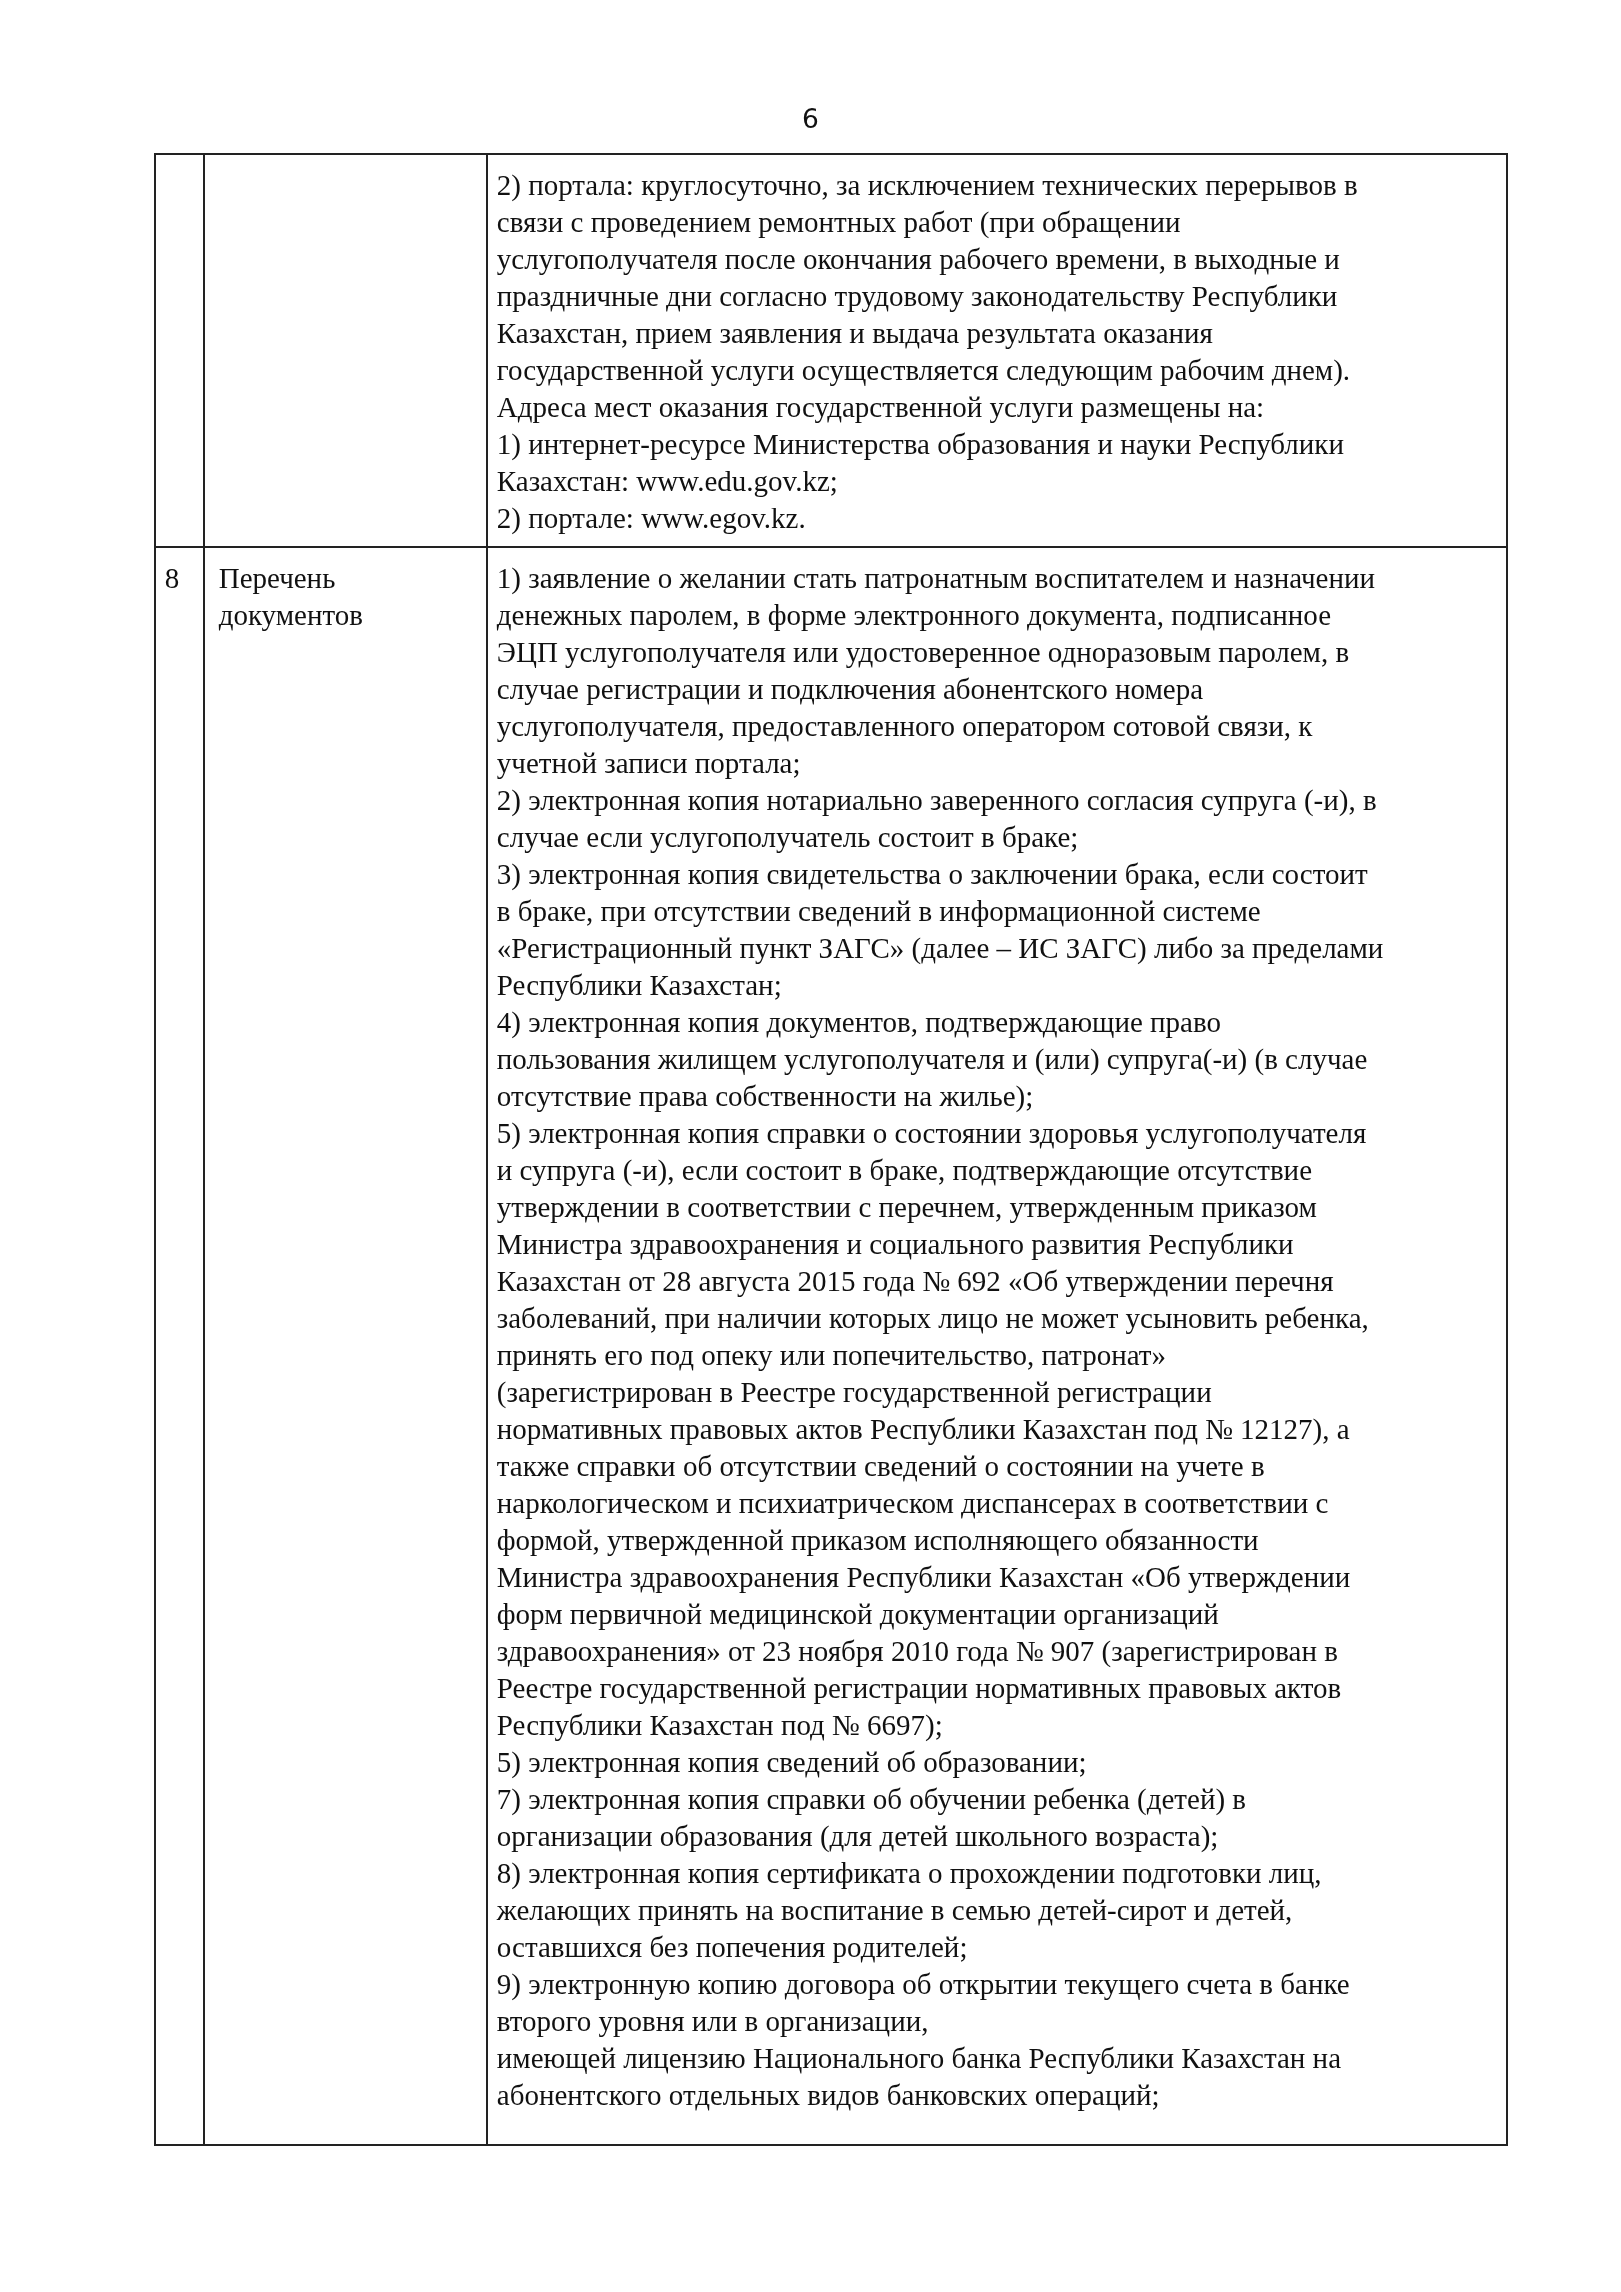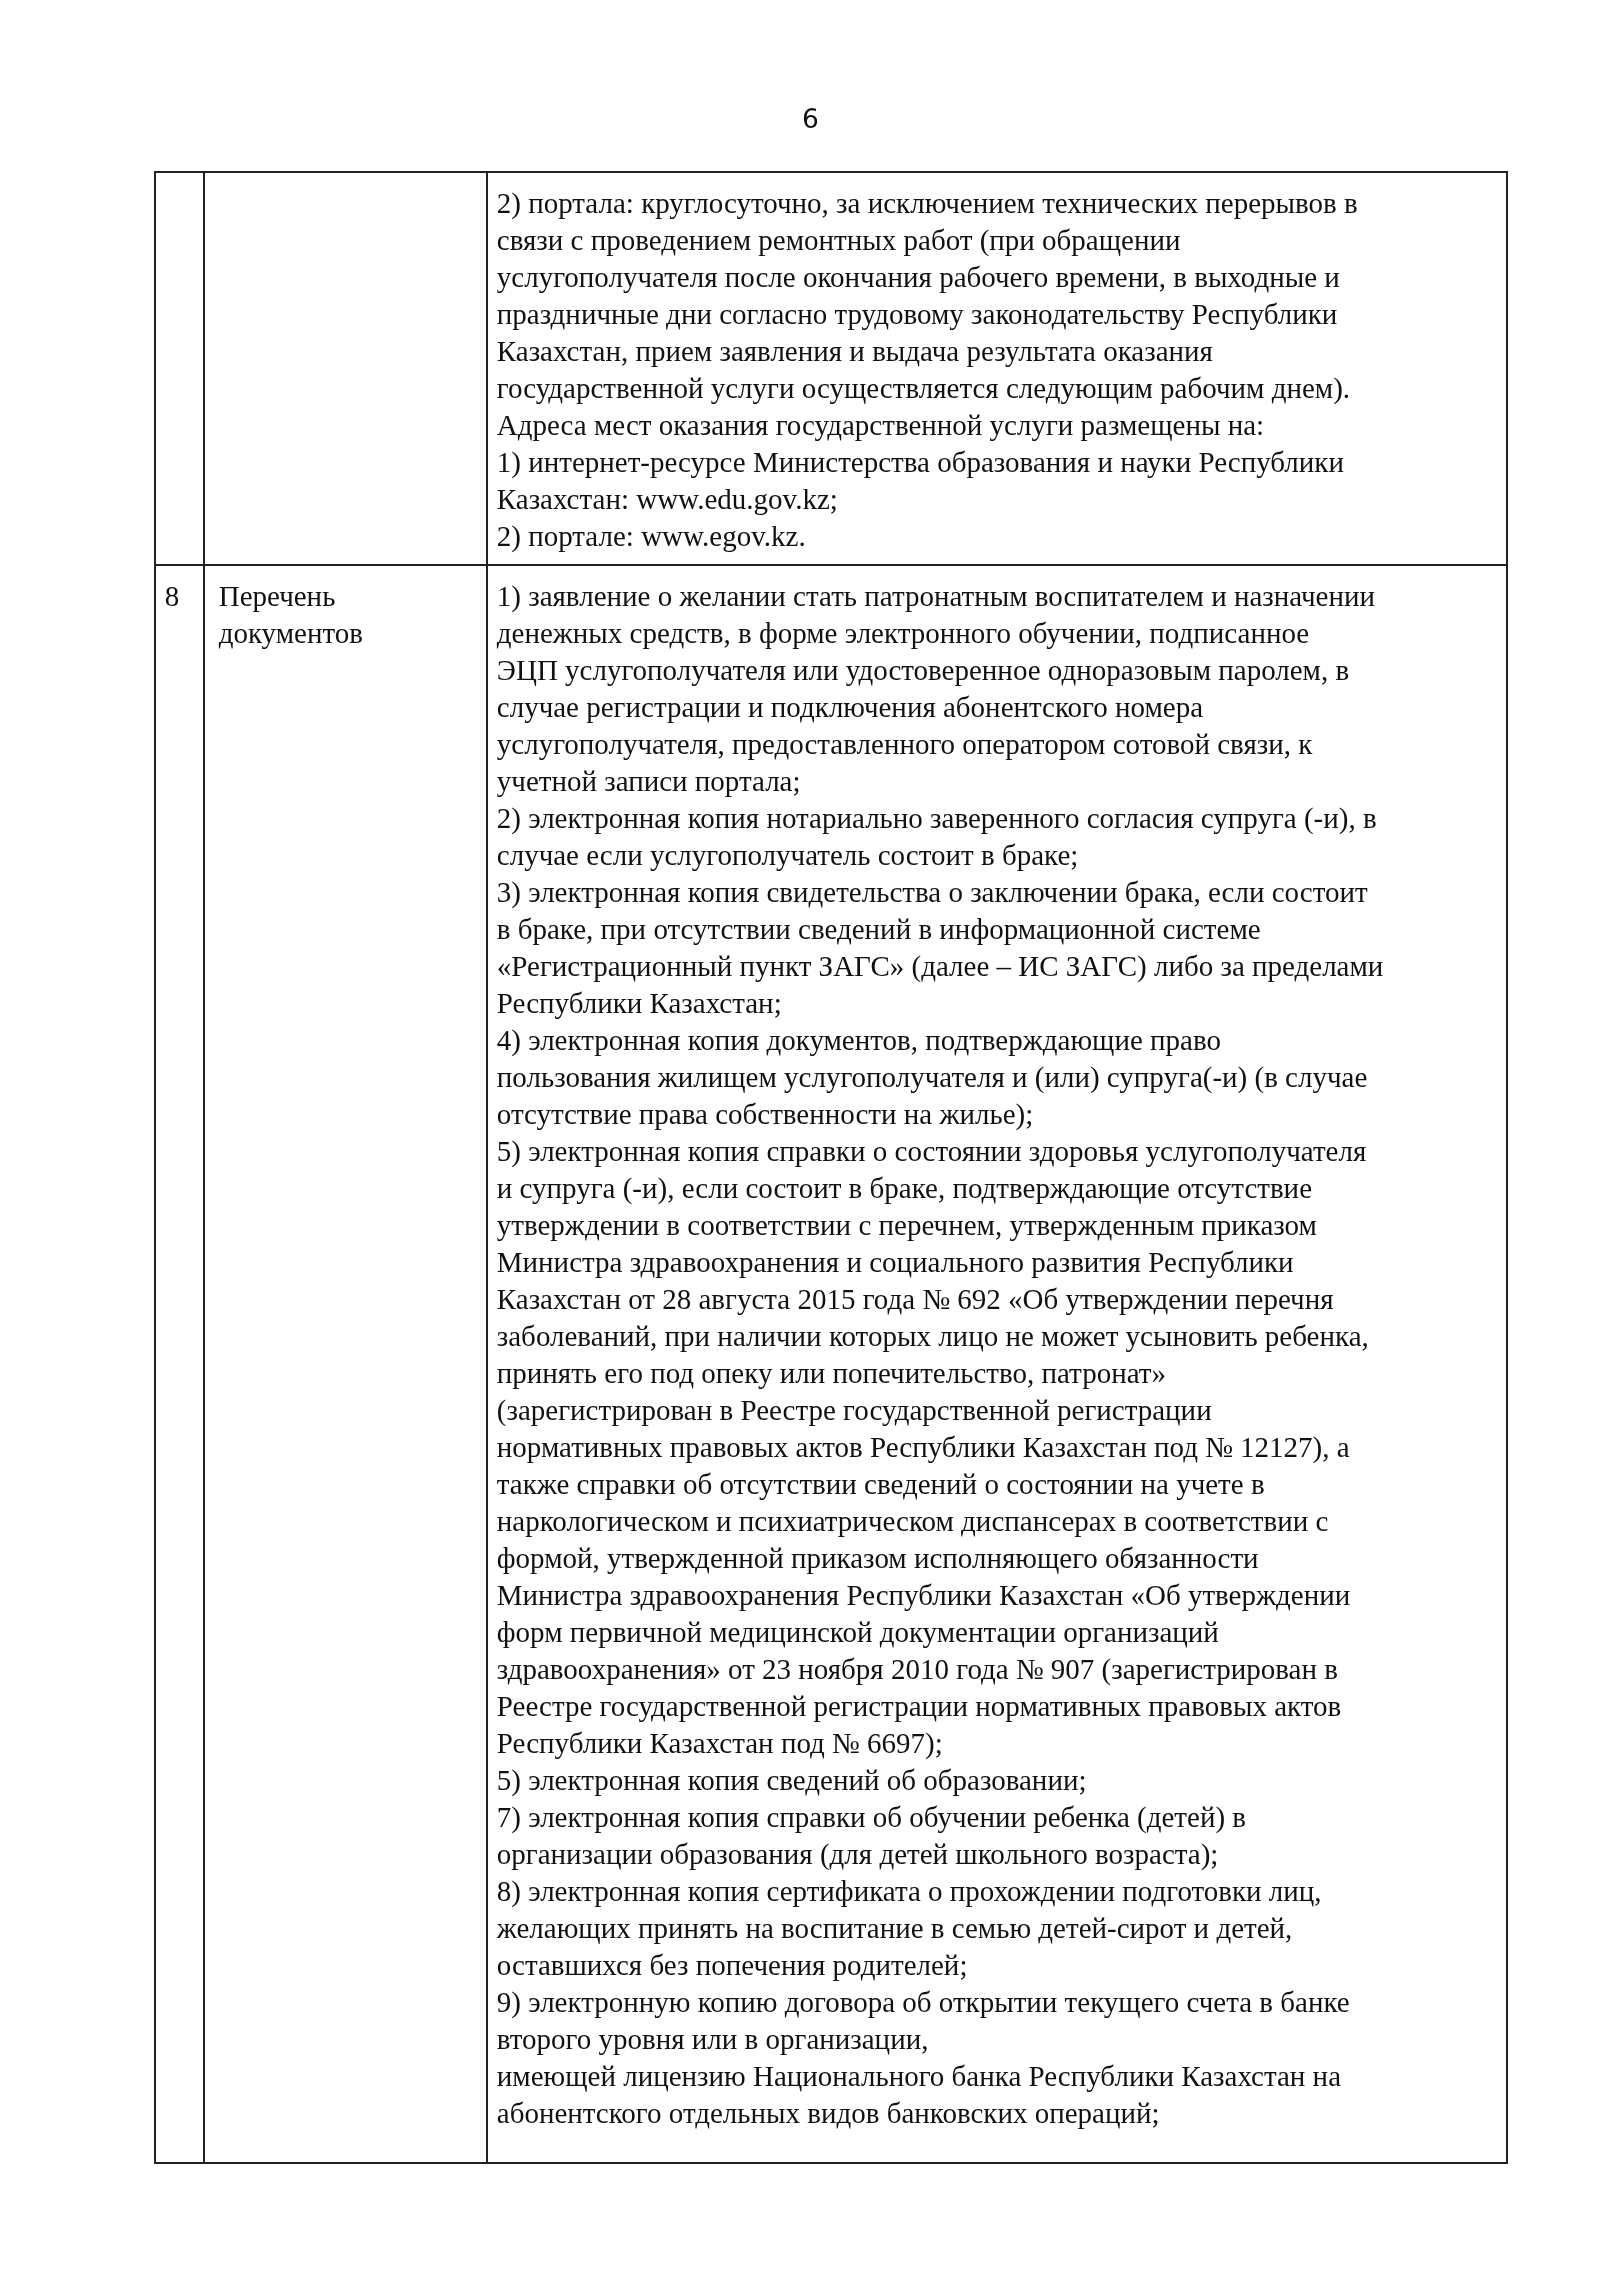--- a/index.html
+++ b/index.html
@@ -1,20 +1,20 @@
 <!DOCTYPE html>
 <html><head>
 <meta charset="utf-8">
 <style>
   html, body { margin: 0; padding: 0; background: #ffffff; }
   body { width: 1621px; height: 2293px; position: relative; overflow: hidden;
          font-family: "Liberation Serif", "DejaVu Serif", serif; color: #111; }
   .page-number { position: absolute; top: 104px; left: 0; width: 1621px; text-align: center;
                  font-family: "DejaVu Sans", "Liberation Sans", sans-serif; font-size: 26.5px; line-height: 29px; }
-  table.doc { position: absolute; top: 171px; left: 154px; width: 1353px;
+  table.doc { position: absolute; top: 153px; left: 154px; width: 1353px;
               border-collapse: collapse; table-layout: fixed; }
   table.doc td { border: 2.5px solid #222; vertical-align: top; padding: 0; font-size: 29px; line-height: 37px; }
   col.c1 { width: 49px; } col.c2 { width: 283px; } col.c3 { width: 1020px; }
   td.num { padding: 11.8px 0 0 8.8px !important; }
   td.label { padding: 11.8px 0 0 13.7px !important; }
   td.content { padding: 11.8px 9.8px 0 8.8px !important; }
   tr.row-cont td { height: 379px; }
   tr.row-8 td { height: 1584px; }
   .line { display: block; white-space: nowrap; }
 </style>
@@ -47,21 +47,21 @@
       </td>
     </tr>
     <tr class="row-8">
       <td class="num">8</td>
       <td class="label">
         <span class="line">Перечень</span>
         <span class="line">документов</span>
       </td>
       <td class="content">
         <span class="line">1) заявление о желании стать патронатным воспитателем и назначении</span>
-        <span class="line">денежных средств, в форме электронного обучении, подписанное</span>
+        <span class="line">денежных паролем, в форме электронного документа, подписанное</span>
         <span class="line">ЭЦП услугополучателя или удостоверенное одноразовым паролем, в</span>
         <span class="line">случае регистрации и подключения абонентского номера</span>
         <span class="line">услугополучателя, предоставленного оператором сотовой связи, к</span>
         <span class="line">учетной записи портала;</span>
         <span class="line">2) электронная копия нотариально заверенного согласия супруга (-и), в</span>
         <span class="line">случае если услугополучатель состоит в браке;</span>
         <span class="line">3) электронная копия свидетельства о заключении брака, если состоит</span>
         <span class="line">в браке, при отсутствии сведений в информационной системе</span>
         <span class="line">«Регистрационный пункт ЗАГС» (далее – ИС ЗАГС) либо за пределами</span>
         <span class="line">Республики Казахстан;</span>

